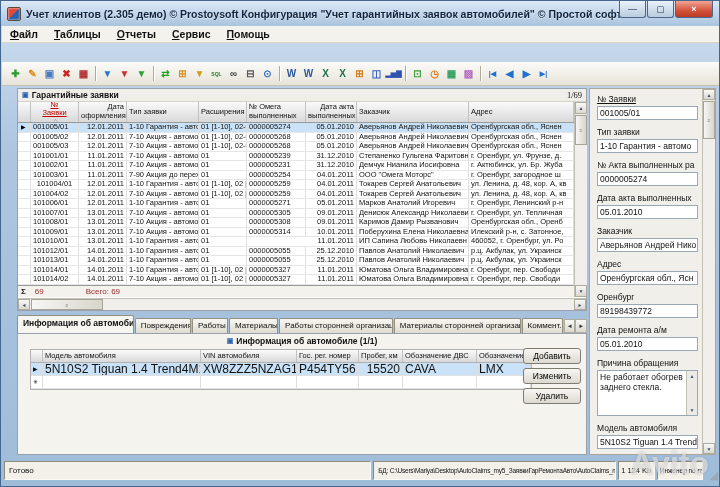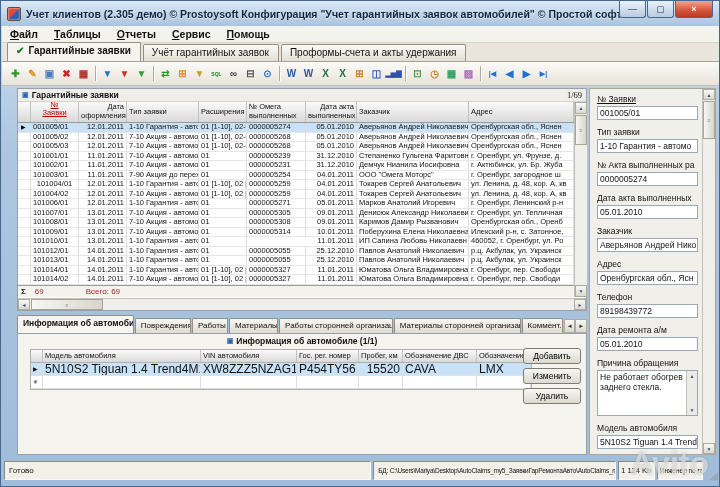--- a/index.html
+++ b/index.html
@@ -138,25 +138,20 @@
       <span class="wbtn close">×</span>
     </span>
   </div>
 
   <div class="menubar" id="menubar">
       <span class="menu-item">Файл</span>
       <span class="menu-item">Таблицы</span>
       <span class="menu-item">Отчеты</span>
       <span class="menu-item">Сервис</span>
       <span class="menu-item">Помощь</span>
-    </div>
-  <div class="tabbar" id="tabbar">
-      <span class="ttab active"><span class="chk">✔</span><span>Гарантийные заявки</span></span>
-      <span class="ttab"><span>Учёт гарантийных заявок</span></span>
-      <span class="ttab"><span>Проформы-счета и акты удержания</span></span>
     </div>
   <div class="toolbar" id="toolbar">
       <span class="tbico" style="color: rgb(42, 154, 42);">✚</span>
       <span class="tbico" style="color: rgb(224, 138, 26);">✎</span>
       <span class="tbico" style="color: rgb(74, 122, 192);">▣</span>
       <span class="tbico" style="color: rgb(204, 34, 34);">✖</span>
       <span class="tbico" style="color: rgb(176, 48, 48);">▦</span>
       <span class="tbsep"></span>
       <span class="tbico" style="color: rgb(40, 120, 200);">▼</span>
       <span class="tbico" style="color: rgb(200, 48, 48);">▼</span>
@@ -478,21 +473,21 @@
         <div class="fld-label">Тип заявки</div>
         <div class="fld-input">1-10   Гарантия - автомо</div>
         <div class="fld-label">№ Акта выполненных ра</div>
         <div class="fld-input">0000005274</div>
         <div class="fld-label">Дата акта выполненных</div>
         <div class="fld-input">05.01.2010</div>
         <div class="fld-label">Заказчик</div>
         <div class="fld-input">Аверьянов Андрей Нико</div>
         <div class="fld-label">Адрес</div>
         <div class="fld-input">Оренбургская обл., Ясн</div>
-        <div class="fld-label">Телефон</div>
+        <div class="fld-label">Оренбург</div>
         <div class="fld-input">89198439772</div>
         <div class="fld-label">Дата ремонта а/м</div>
         <div class="fld-input">05.01.2010</div>
         <div class="fld-label">Причина обращения</div>
         <div class="fld-area">Не работает обогрев заднего стекла.<div class="area-sb">
             <span>▲</span>
             <span>▼</span>
           </div></div>
         <div class="fld-label">Модель автомобиля</div>
         <div class="fld-input">5N10S2 Tiguan 1.4 Trend</div>

